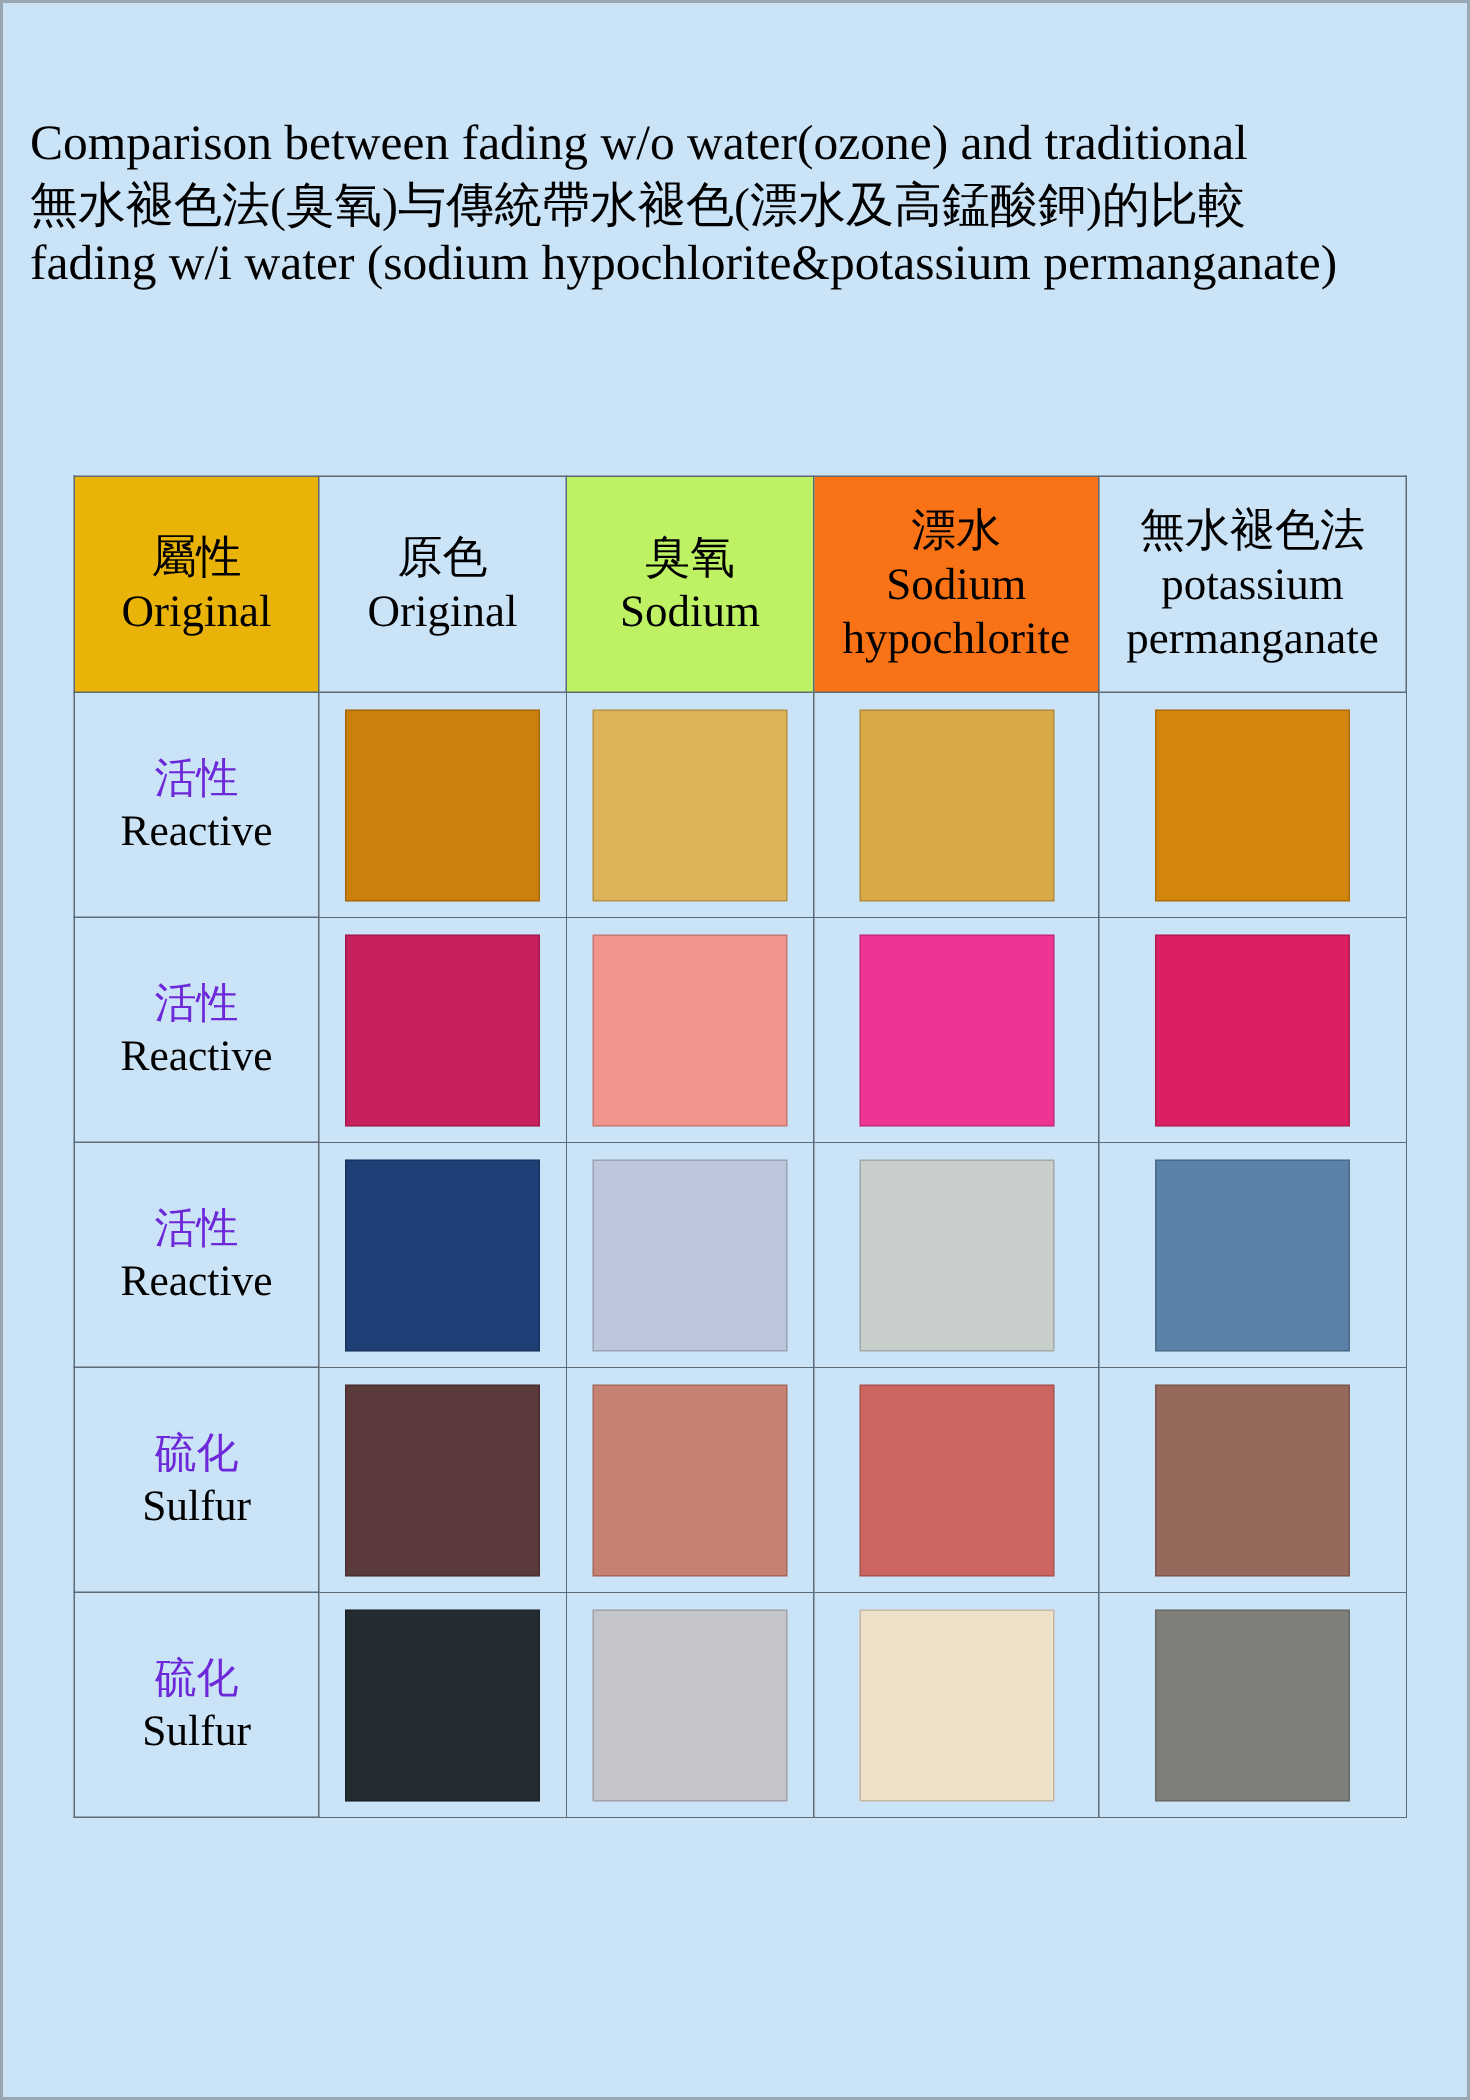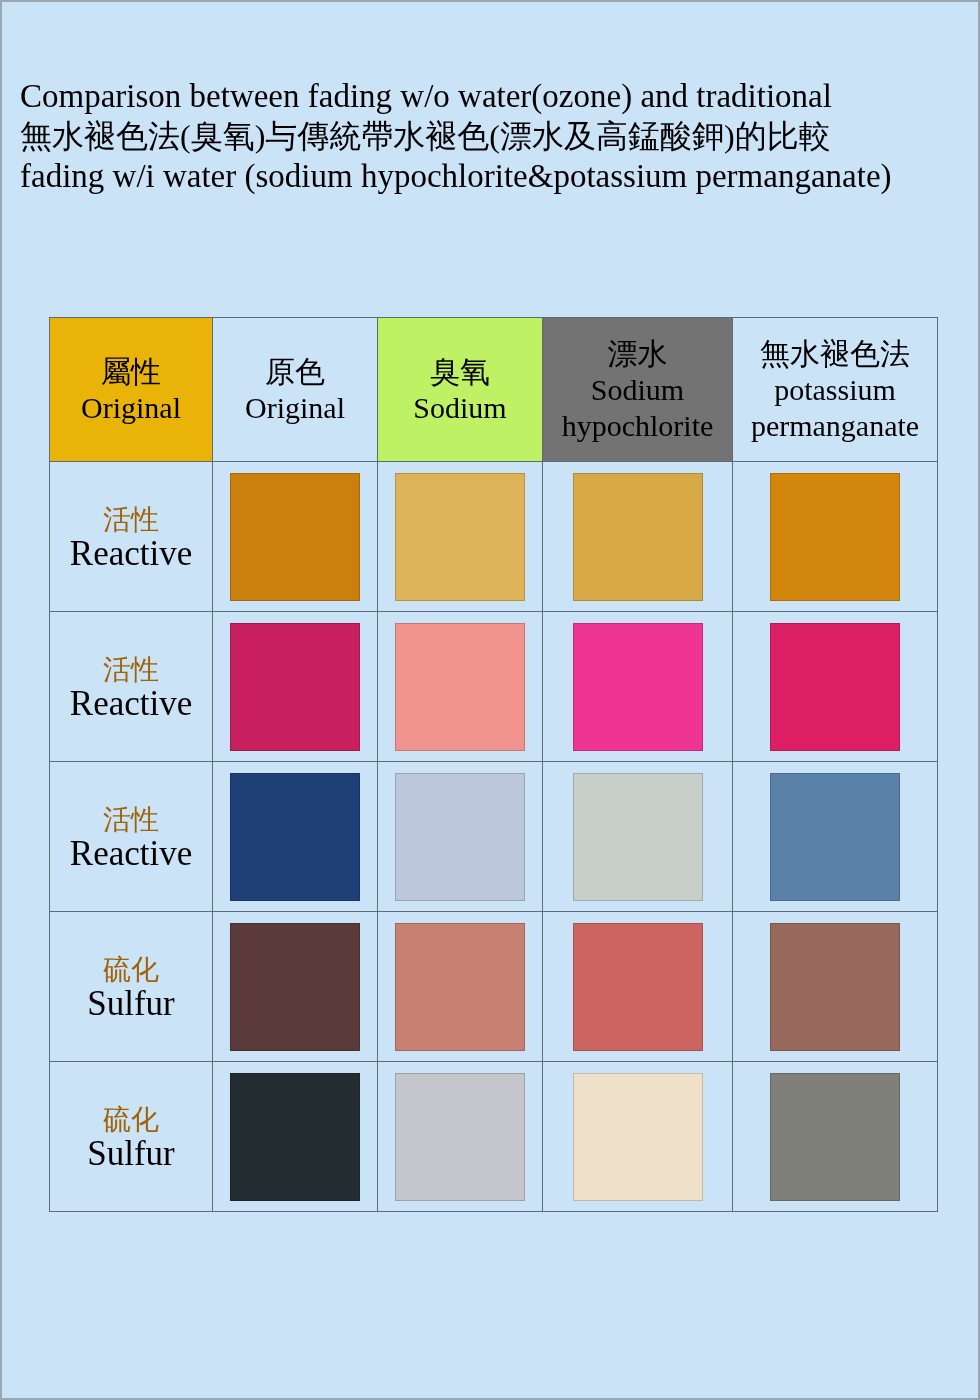--- a/index.html
+++ b/index.html
@@ -88,25 +88,25 @@
   }
 
   .data-row td {
     height: 149px;
   }
 
   .prop-cell .cjk {
     display: block;
     font-size: 28px;
     line-height: 34px;
-    color: #a16207;
+    color: #6d28d9;
   }
   .prop-cell .lat {
     display: block;
-    font-size: 35px;
+    font-size: 29px;
     line-height: 34px;
     color: #000;
   }
 
   .swatch-cell {
     position: relative;
   }
 
   .swatch {
     display: block;
@@ -158,21 +158,21 @@
             <span class="cjk">原色</span>
             <span class="lat">Original</span>
           </div>
         </th>
         <th style="background: #bef264;">
           <div class="hdr">
             <span class="cjk">臭氧</span>
             <span class="lat">Sodium</span>
           </div>
         </th>
-        <th style="background: #737373;">
+        <th style="background: #f97316;">
           <div class="hdr">
             <span class="cjk">漂水</span>
             <span class="lat">Sodium</span>
             <span class="lat">hypochlorite</span>
           </div>
         </th>
         <th style="background: rgb(203, 227, 247);">
           <div class="hdr">
             <span class="cjk">無水褪色法</span>
             <span class="lat">potassium</span>

